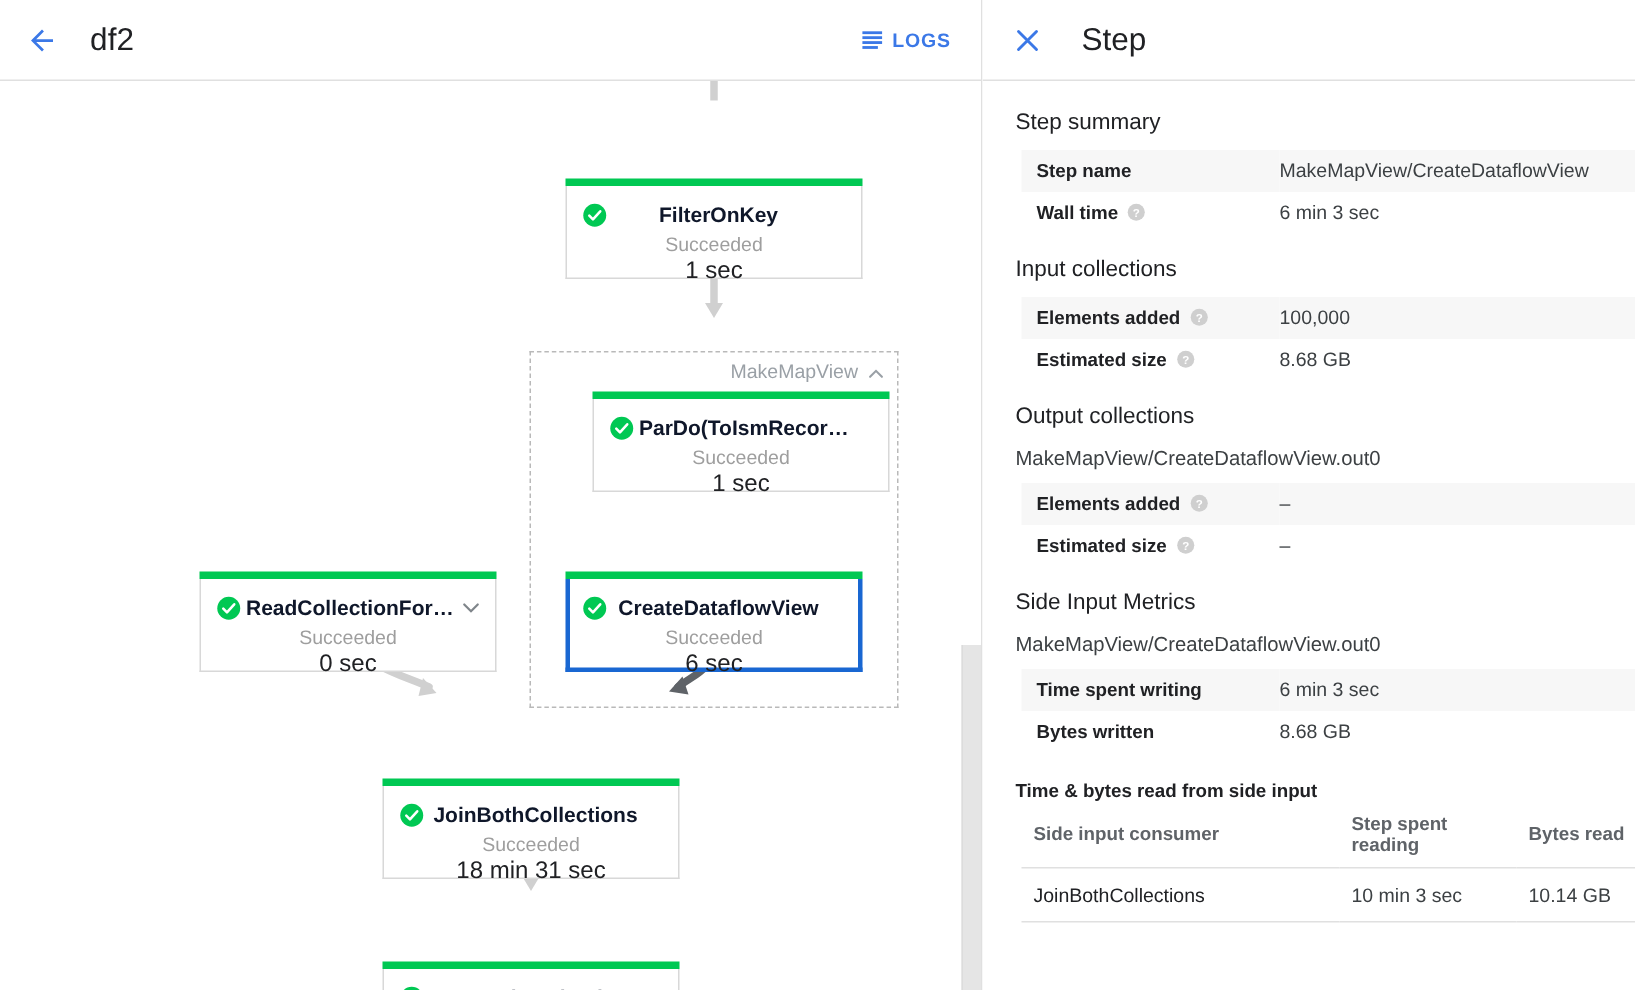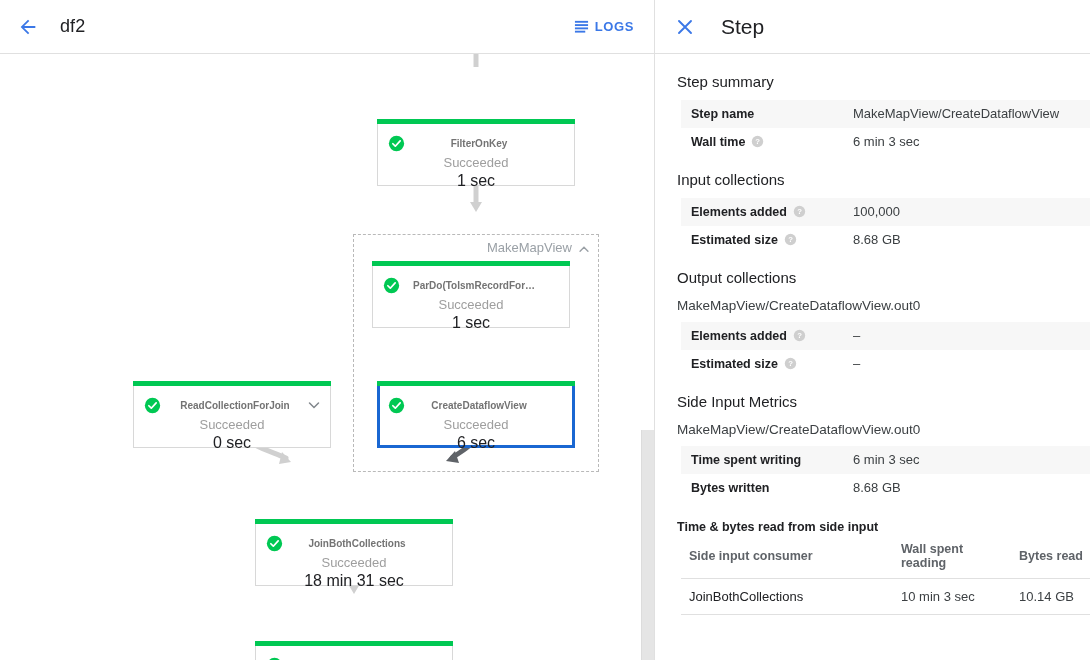--- a/index.html
+++ b/index.html
@@ -34,21 +34,21 @@
     background: #fff;
   }
   #back-btn {
     width: 36px; height: 36px;
     display: flex; align-items: center; justify-content: center;
     cursor: pointer;
     border-radius: 50%;
   }
   #back-btn svg { display: block; }
   #job-title {
-    font-size: 18px;
+    font-size: 21px;
     color: #202124;
     margin-left: 14px;
     letter-spacing: 0.1px;
   }
   #logs-btn {
     margin-left: auto;
     display: flex;
     align-items: center;
     gap: 6px;
     color: #3b78e7;
@@ -92,23 +92,23 @@
   .node.selected .topbar { left: -3px; right: -3px; top: -5px; }
 
   .node .check {
     position: absolute;
     left: 10px;
     top: 11px;
     width: 17px; height: 17px;
   }
   .node.selected .check { left: 8px; }
   .node-name {
-    font-size: 10px;
+    font-size: 14px;
     font-weight: bold;
-    color: #737373;
+    color: #0f172a;
     padding-top: 11px;
     line-height: 17px;
     white-space: nowrap;
     overflow: hidden;
     text-overflow: ellipsis;
     padding-left: 30px;
     padding-right: 24px;
   }
   .node-status {
     font-size: 13px;
@@ -333,21 +333,21 @@
         <div class="topbar"></div>
         <svg class="check" viewBox="0 0 20 20">
           <circle cx="10" cy="10" r="9" fill="#00c853"></circle>
           <path d="M5.7 10.3 L8.6 13.2 L14.3 6.9" stroke="#fff" stroke-width="2" fill="none" stroke-linecap="round" stroke-linejoin="round"></path>
         </svg>
         <div class="node-name">FilterOnKey</div>
         <div class="node-status">Succeeded</div>
         <div class="node-time">1 sec</div>
       </div>
 
-      <div class="node" style="left:372px; top:212px; width:198px; height:62px;">
+      <div class="node" style="left:395px; top:212px; width:198px; height:62px;">
         <div class="topbar"></div>
         <svg class="check" viewBox="0 0 20 20">
           <circle cx="10" cy="10" r="9" fill="#00c853"></circle>
           <path d="M5.7 10.3 L8.6 13.2 L14.3 6.9" stroke="#fff" stroke-width="2" fill="none" stroke-linecap="round" stroke-linejoin="round"></path>
         </svg>
         <div class="node-name">ParDo(ToIsmRecordFor…</div>
         <div class="node-status">Succeeded</div>
         <div class="node-time">1 sec</div>
       </div>
 
@@ -488,21 +488,21 @@
           <td class="v">8.68 GB</td>
         </tr>
       </tbody>
         </table>
 
       <div class="sub-title">Time &amp; bytes read from side input</div>
       <table class="sidetbl">
         <thead>
           <tr>
             <th class="c1">Side input consumer</th>
-            <th class="c2 num">Wall spent reading</th>
+            <th class="c2 num">Step spent reading</th>
             <th class="c3 num">Bytes read</th>
           </tr>
         </thead>
         <tbody>
           <tr>
             <td class="c1 consumer">JoinBothCollections</td>
             <td class="c2 num">10 min 3 sec</td>
             <td class="c3 num">10.14 GB</td>
           </tr>
         </tbody>

